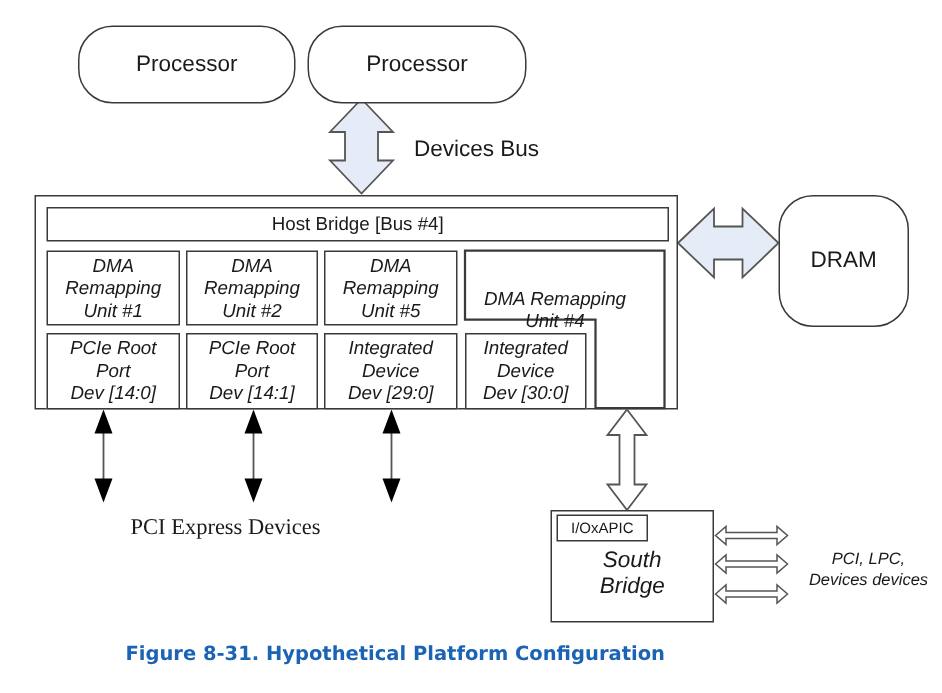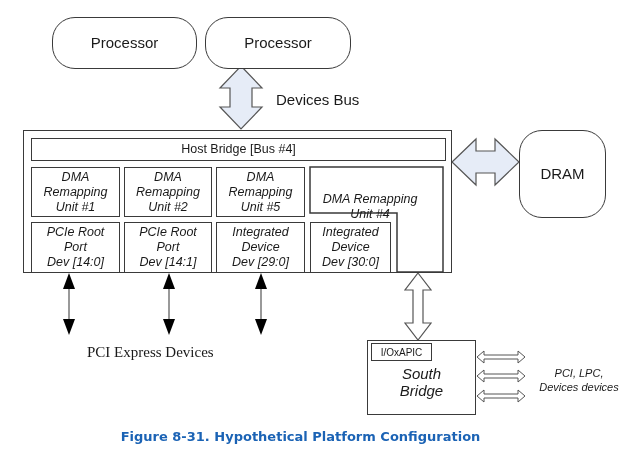--- a/index.html
+++ b/index.html
@@ -5,21 +5,21 @@
   html, body { margin: 0; padding: 0; background: #ffffff; }
   body { width: 628px; height: 462px; position: relative; overflow: hidden;
          font-family: "Liberation Sans", sans-serif; color: #1a1a1a; }
   .box { position: absolute; border: 1.5px solid #3a3a3a; box-sizing: border-box; background: #fff;
          display: flex; align-items: center; justify-content: center; text-align: center; }
   .t14 { font-size: 15px; line-height: 16px; border-radius: 23px; }
   .t12 { font-size: 12.5px; line-height: 15px; }
   .txt { position: absolute; white-space: nowrap; }
   svg.layer { position: absolute; left: 0; top: 0; }
   .caption { position: absolute; left: 0; width: 527px; top: 429px; text-align: center;
-             font-family: "DejaVu Sans", sans-serif; font-weight: bold; font-size: 13px; color: #1b63b5; padding-left: 37px; }
+             font-family: "DejaVu Sans", sans-serif; font-weight: bold; font-size: 13px; color: #1b63b5; }
   .stack { display: flex; flex-direction: column; align-items: center; font-style: italic; }
 </style>
 </head>
 <body>
 
 <svg class="layer" width="628" height="462">
 
   <path d="M241,66 L262,88 L252,88 L252,107 L262,107 L241,129 L220,107 L230,107 L230,88 L220,88 Z" fill="#e6ecf7" stroke="#555" stroke-width="1.2"></path>
 
   <path d="M452,162 L476,139 L476,151 L495,151 L495,139 L519,162 L495,185 L495,173 L476,173 L476,185 Z" fill="#e6ecf7" stroke="#555" stroke-width="1.2"></path>

